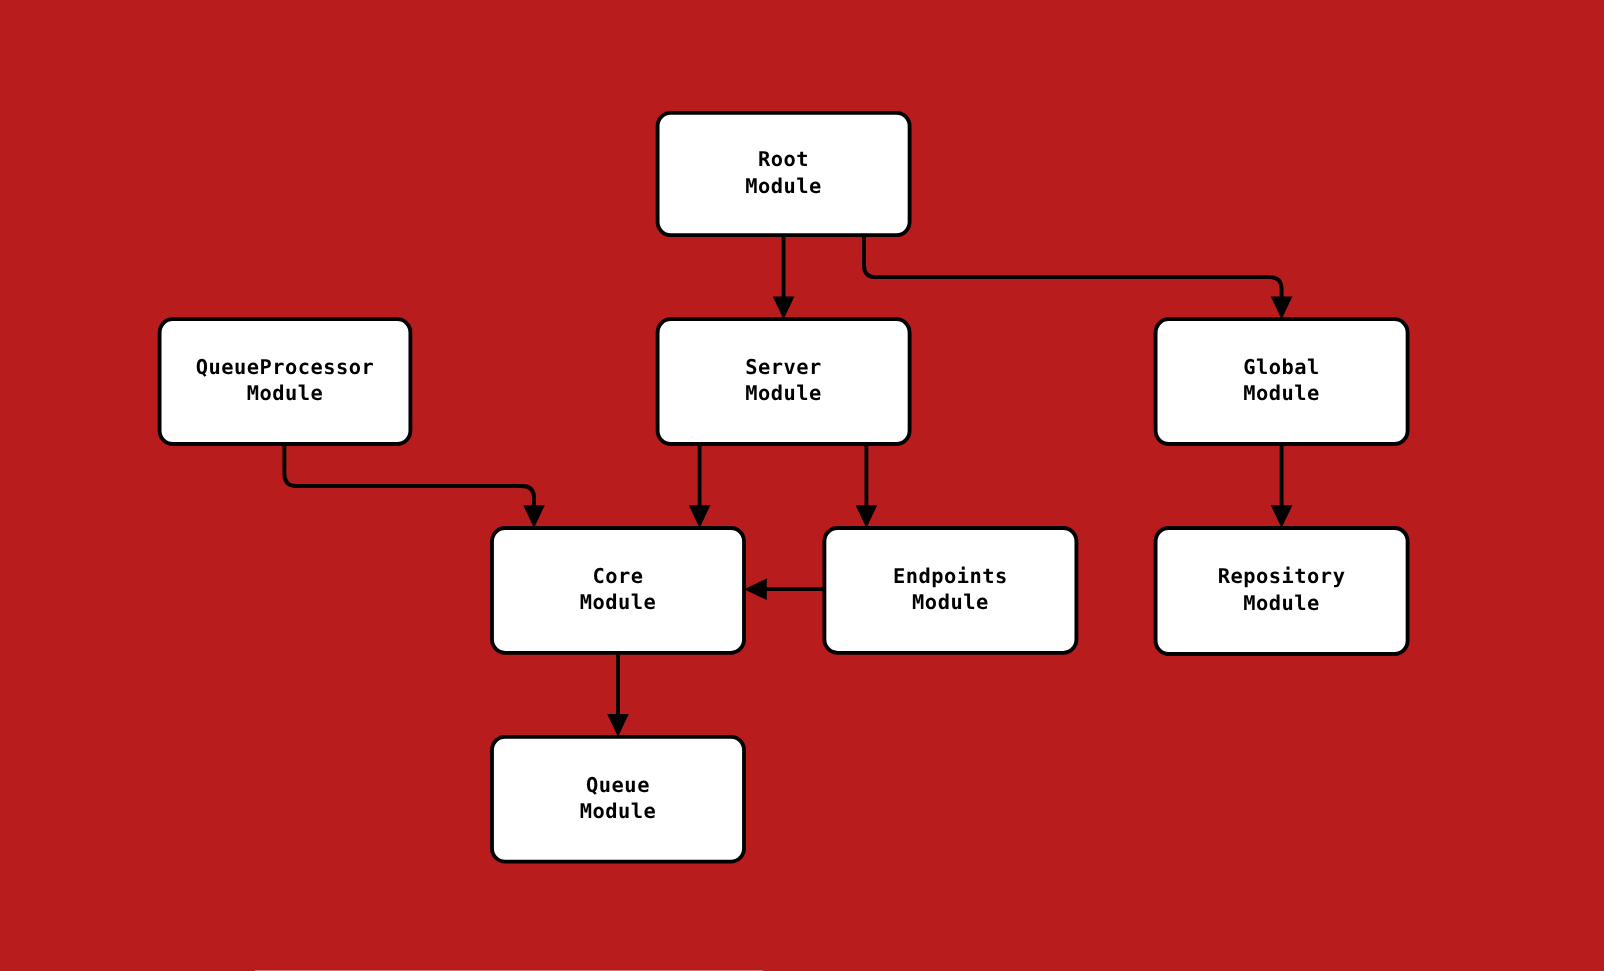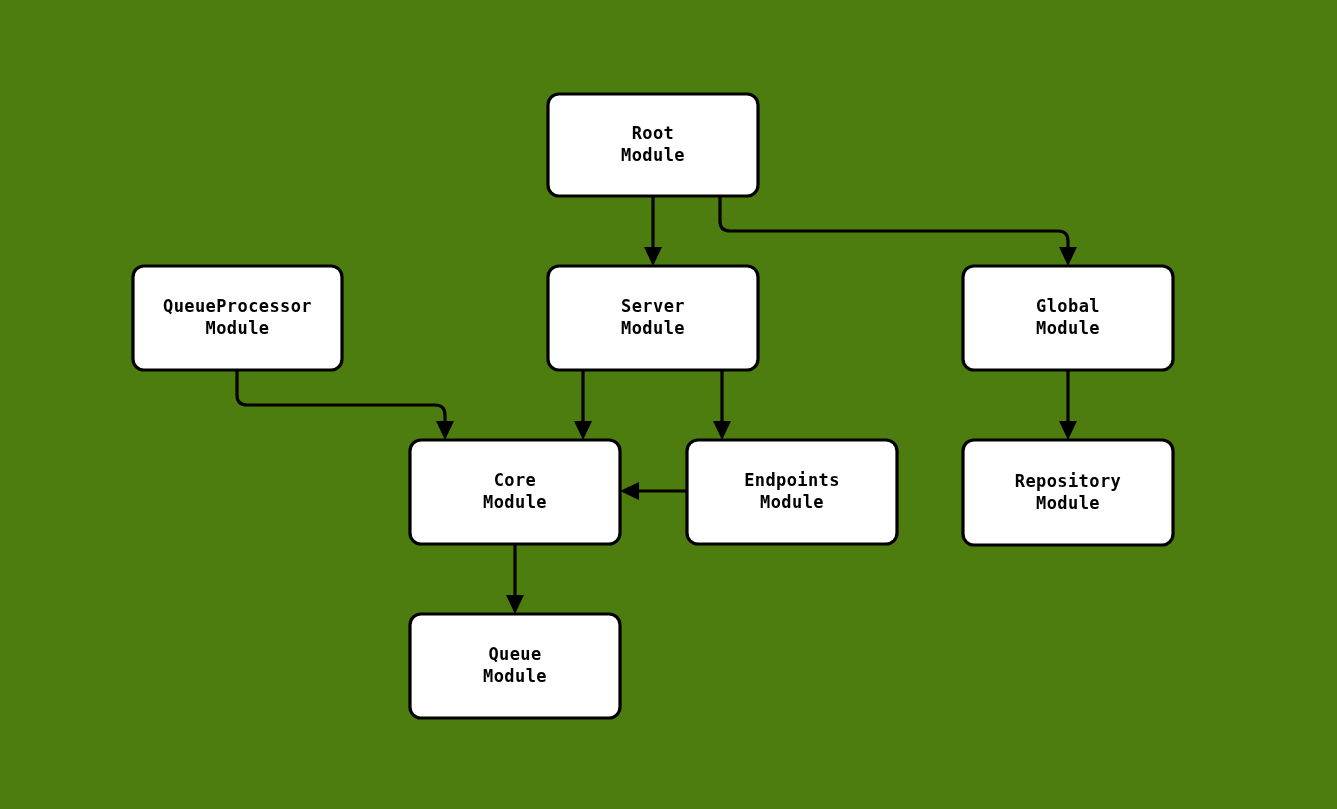--- a/index.html
+++ b/index.html
@@ -11,21 +11,21 @@
   body {
     width: 1337px;
     height: 809px;
     overflow: hidden;
     font-family: "DejaVu Sans Mono", "Liberation Mono", monospace;
   }
   #diagram-root {
     position: relative;
     width: 1337px;
     height: 809px;
-    background: #4d7c0f;
+    background: #b91c1c;
   }
   #diagram-svg {
     position: absolute;
     top: 0;
     left: 0;
     width: 1337px;
     height: 809px;
     display: block;
   }
   .node-box {

